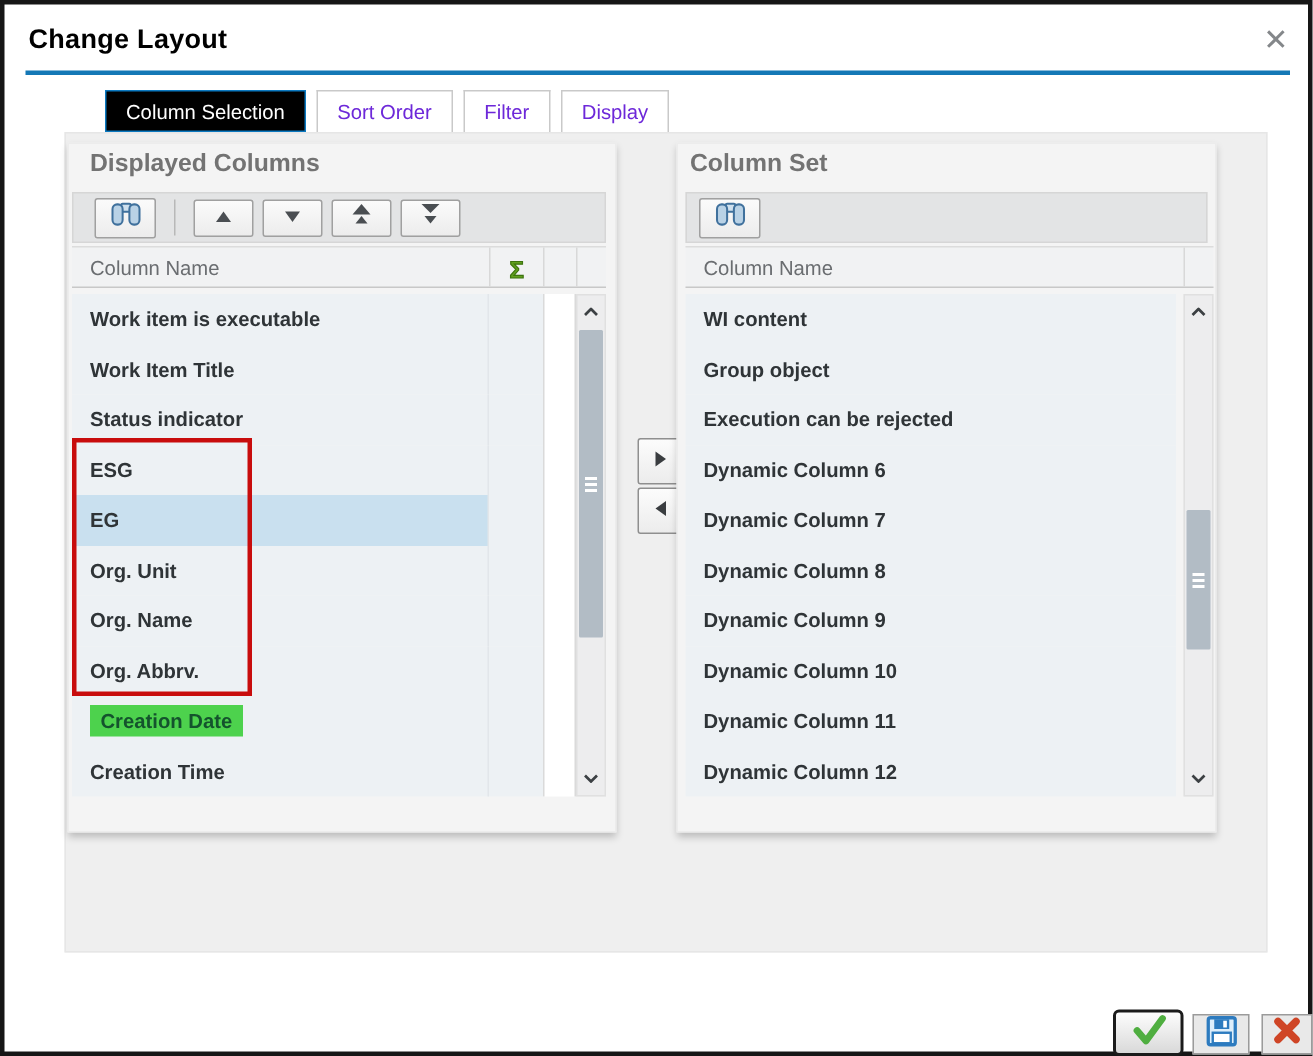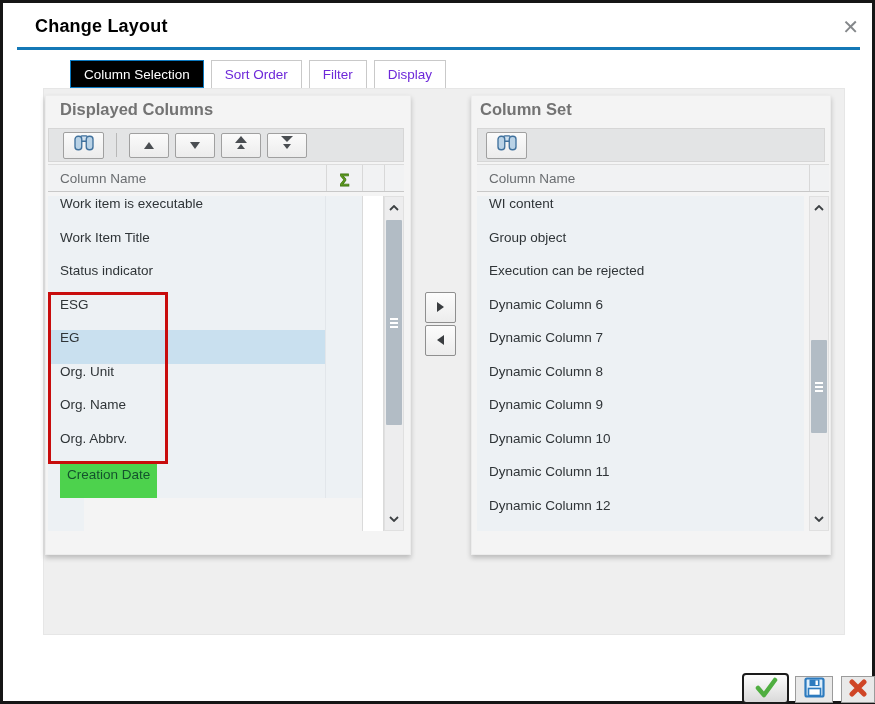--- a/index.html
+++ b/index.html
@@ -2,36 +2,36 @@
 <html><head>
 <meta charset="utf-8">
 <style>
   * { margin:0; padding:0; box-sizing:border-box; }
   html,body { width:875px; height:704px; }
   body { font-family:"Liberation Sans", sans-serif; background:#fff; position:relative; overflow:hidden; }
 
   .dialog { position:absolute; inset:0; background:#fff; border:3px solid #161616; }
 
   
-  .dlg-title { position:absolute; left:32px; top:13px; font-size:18px; font-weight:bold; color:#000; letter-spacing:.2px; }
+  .dlg-title { position:absolute; left:16px; top:13px; font-size:18px; font-weight:bold; color:#000; letter-spacing:.2px; }
   .dlg-close { position:absolute; right:13px; top:14px; font-size:20px; color:#84878a; cursor:pointer; line-height:20px; }
   .title-rule { position:absolute; left:14px; right:12px; top:44px; height:3px; background:#1478b6; }
 
   
   .tabs { position:absolute; left:67px; top:57px; display:flex; gap:7px; }
   .tab { height:28px; line-height:27px; padding:0 13px; font-size:13.5px; color:#6d28d9; background:#fff; border:1px solid #c9c9c9; border-bottom:none; cursor:pointer; }
   .tab.active { background:#000000; color:#fff; border:1px solid #0b79c0; }
 
   
   .content { position:absolute; left:40px; top:85px; width:802px; height:547px; background:#efefef; border:1px solid #e6e6e6; }
 
   
   .panel { position:absolute; background:#f4f4f4; border:1px solid #ececec; box-shadow:0 3px 5px rgba(0,0,0,.22); }
   .panel-left { left:42px; top:92px; width:366px; height:460px; }
-  .panel-right { left:468px; top:92px; width:360px; height:460px; }
+  .panel-right { left:448px; top:92px; width:360px; height:460px; }
   .panel h2 { position:absolute; top:4px; font-size:16.5px; font-weight:bold; color:#737373; }
   .panel-left h2 { left:14px; }
   .panel-right h2 { left:8px; }
 
   
   .toolbar { position:absolute; top:32px; height:34px; background:#e3e4e5; border:1px solid #d6d6d6; display:flex; align-items:center; }
   .panel-left .toolbar { left:2px; width:356px; }
   .panel-right .toolbar { left:5px; width:348px; }
   .tb-btn { width:41px; height:27px; background:linear-gradient(#fbfbfb,#ececec); border:1px solid #a0a0a0; border-radius:2px; display:flex; align-items:center; justify-content:center; cursor:pointer; }
   .tb-btn.small { height:25px; width:40px; }
@@ -51,21 +51,21 @@
   .th-sb { width:20px; border-left:1px solid #d8d8d8; align-self:stretch; }
 
   
   .list-wrap { position:absolute; top:100px; height:335px; display:flex; }
   .panel-left .list-wrap { left:2px; width:358px; }
   .panel-right .list-wrap { left:5px; width:352px; }
   .rows { display:flex; flex-direction:column; }
   .panel-left .rows { width:314px; }
   .panel-right .rows { width:327px; }
   .lrow { height:33.5px; display:flex; flex:none; cursor:pointer; }
-  .name-cell { flex:1; background:#edf1f4; border-right:1px solid #e2e6ea; font-size:13.5px; color:#2f3437; display:flex; padding-left:12px; white-space:nowrap; }
+  .name-cell { flex:1; background:#edf1f4; border-right:1px solid #e2e6ea; font-size:13.5px; color:#2f3437; display:flex; align-items:center; padding-left:12px; white-space:nowrap;font-weight:bold; }
   .panel-right .name-cell { border-right:none; }
   .lrow.selected .name-cell { background:#c9e0ef; }
   .sum-cell { width:36px; background:#edf1f4; }
   .green-hl { background:#4dd24d; padding:3px 7px; color:#14532d; }
 
   .white-col { width:22px; background:#fff; border-left:1px solid #dadada; border-right:1px solid #dadada; }
   .col-gap { width:5px; background:#f4f4f4; }
 
   
   .sbar { width:20px; background:#ededee; position:relative; border:1px solid #e0e0e0; }
@@ -212,20 +212,23 @@
             </div>
             <div class="sum-cell"></div>
           </div>
           <div class="lrow">
             <div class="name-cell">
               <span class="green-hl">Creation Date</span>
             </div>
             <div class="sum-cell"></div>
           </div>
           <div class="lrow">
+            <div class="name-cell">
+              <span class="">Creation Time</span>
+            </div>
             <div class="sum-cell"></div>
           </div>
         </div>
       <div class="white-col"></div>
       <div class="sbar">
         <div class="sb-up">
           <svg width="10" height="6">
               <polyline points="1,5 5,1 9,5" stroke="#3c4043" stroke-width="1.8" fill="none"></polyline>
             </svg>
         </div>

